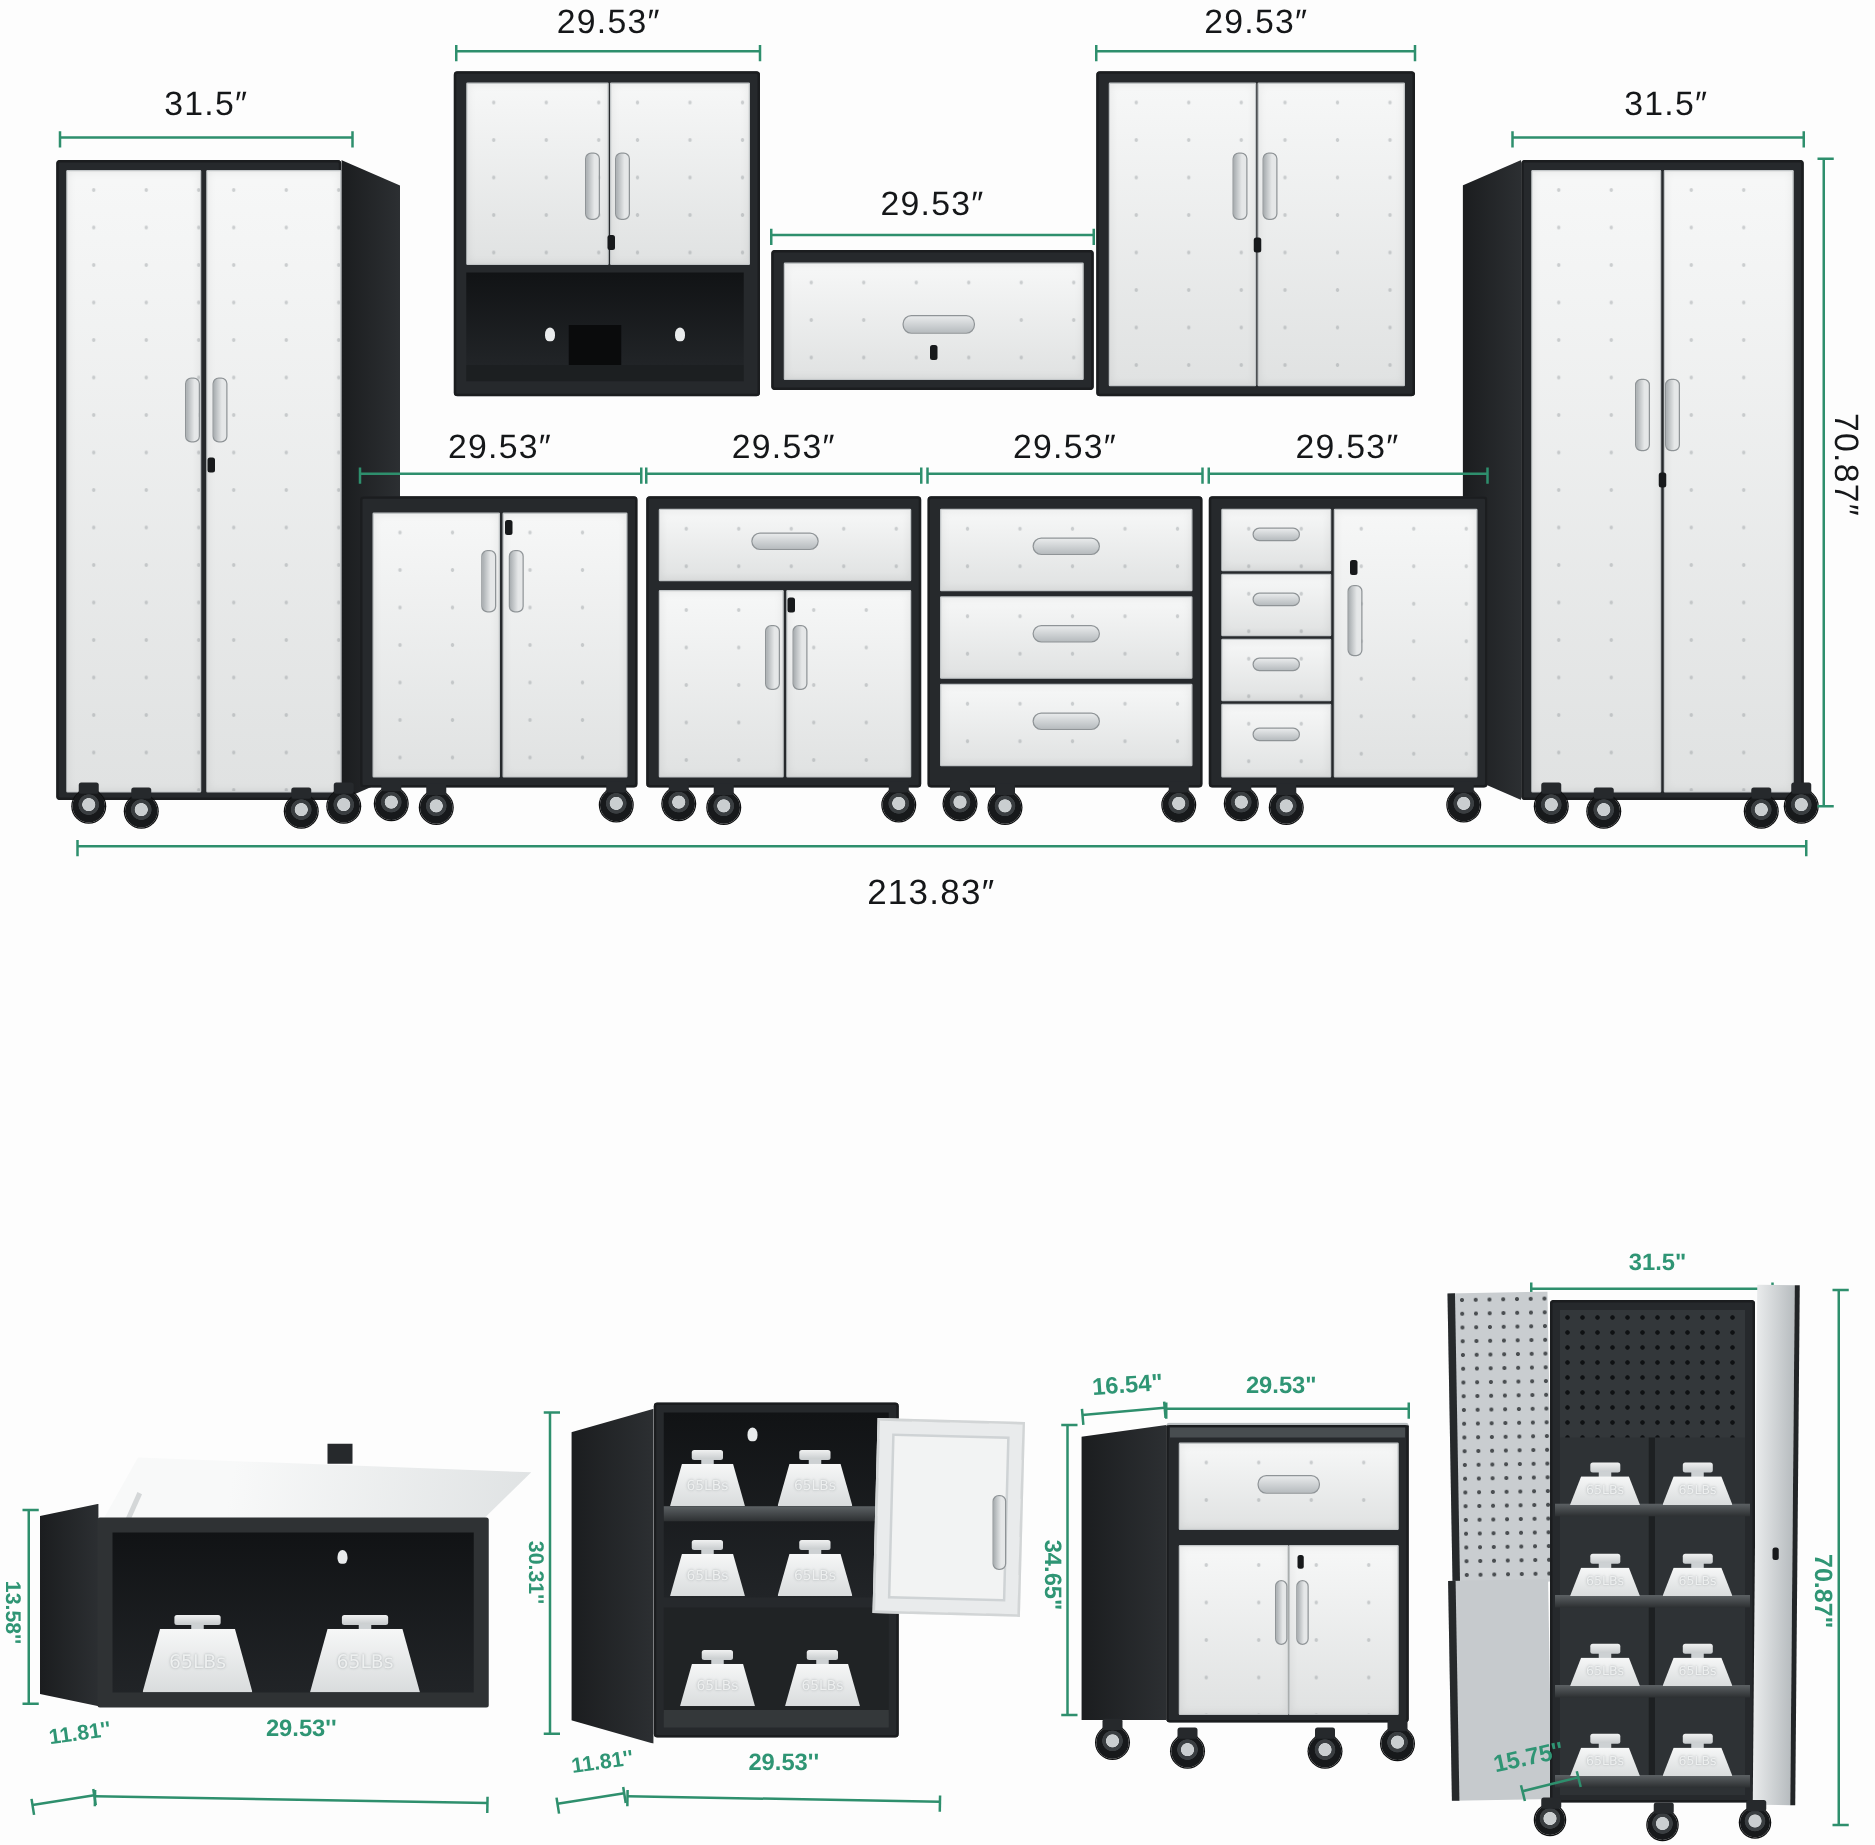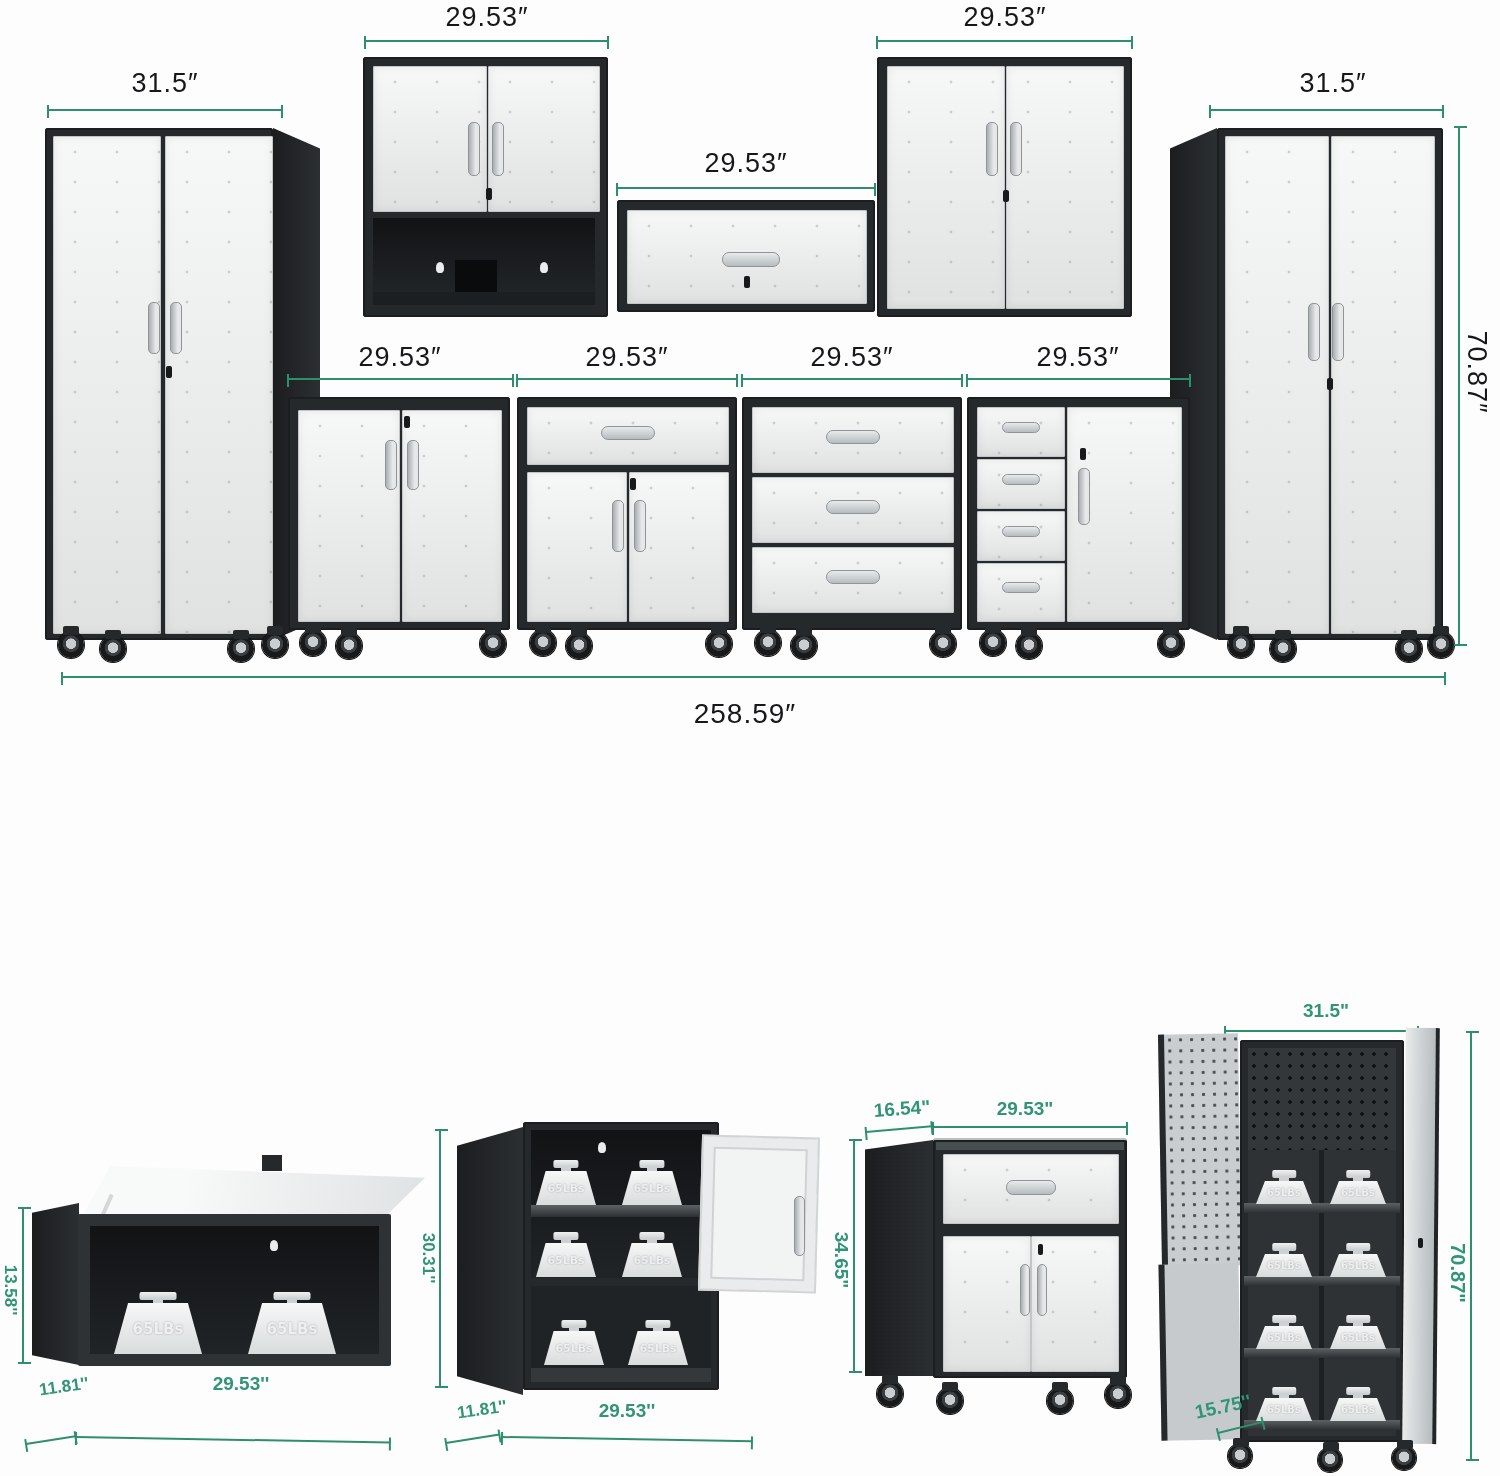--- a/index.html
+++ b/index.html
@@ -39,21 +39,21 @@
   .r90{transform:rotate(90deg);}
   .title{position:absolute;left:0;right:0;top:830px;text-align:center;
          font-family:"DejaVu Serif","Liberation Serif",serif;font-size:68px;color:#74a88e;
          letter-spacing:3px;word-spacing:34px;}
   
   .weight{position:absolute;}
   .wb{position:absolute;left:0;right:0;bottom:0;top:11px;
       background:linear-gradient(180deg,#f6f7f7,#d9dcdd);
       clip-path:polygon(16% 0,84% 0,100% 100%,0 100%);
       display:flex;align-items:center;justify-content:center;
-      font-family:"DejaVu Sans",sans-serif;font-weight:bold;color:#eef0f0;
+      font-family:"DejaVu Sans",sans-serif;font-weight:normal;color:#eef0f0;
       text-shadow:0 0 2px #a2a7aa;}
   .wt{position:absolute;top:0;left:50%;transform:translateX(-50%);width:42%;height:8px;
       background:linear-gradient(180deg,#f0f1f1,#c6cacc);border-radius:2px;}
   .ws{position:absolute;top:7px;left:50%;transform:translateX(-50%);width:10px;height:6px;background:#cdd1d3;}
 </style>
 </head>
 <body>
 
 <div id="canvas">
 
@@ -193,21 +193,21 @@
     <div class="hh" style="left:1002px;top:582px;width:36px;height:9px;"></div>
     <div class="door" style="left:1067px;top:407px;width:113px;height:213px;"></div>
     <div class="lock" style="left:1080px;top:448px;"></div>
     <div class="vh" style="left:1078px;top:468px;height:55px;"></div>
     <div class="caster" style="left:980px;top:630px;"></div>
     <div class="caster" style="left:1016px;top:633px;"></div>
     <div class="caster" style="left:1158px;top:631px;"></div>
   </div>
 
   <div class="dh" style="left:62px;top:676px;width:1383px;"></div>
-  <div class="dl" style="left:645px;top:698px;width:200px;font-size:28px;">258.59″</div>
+  <div class="dl" style="left:645px;top:698px;width:200px;font-size:28px;">213.83″</div>
 
 
   <div>
     <div class="abs" style="left:83px;top:1162px;width:342px;height:66px;
                 clip-path:polygon(8% 6%,100% 24%,85% 100%,0 80%);
                 background:linear-gradient(100deg,#f8f9f9 30%,#dfe2e3);box-shadow:inset 0 -5px 0 #c3c7c9;"></div>
     <div class="abs" style="left:262px;top:1155px;width:20px;height:16px;background:#26292c;"></div>
     <div class="abs" style="left:98px;top:1192px;width:4px;height:58px;background:#d4d7d8;transform:rotate(24deg);"></div>
     <div class="side" style="left:32px;top:1203px;width:47px;height:162px;clip-path:polygon(0 6%,100% 0,100% 100%,0 94%);"></div>
     <div class="abs" style="left:78px;top:1214px;width:313px;height:152px;background:#2f3234;border-radius:2px;"></div>

